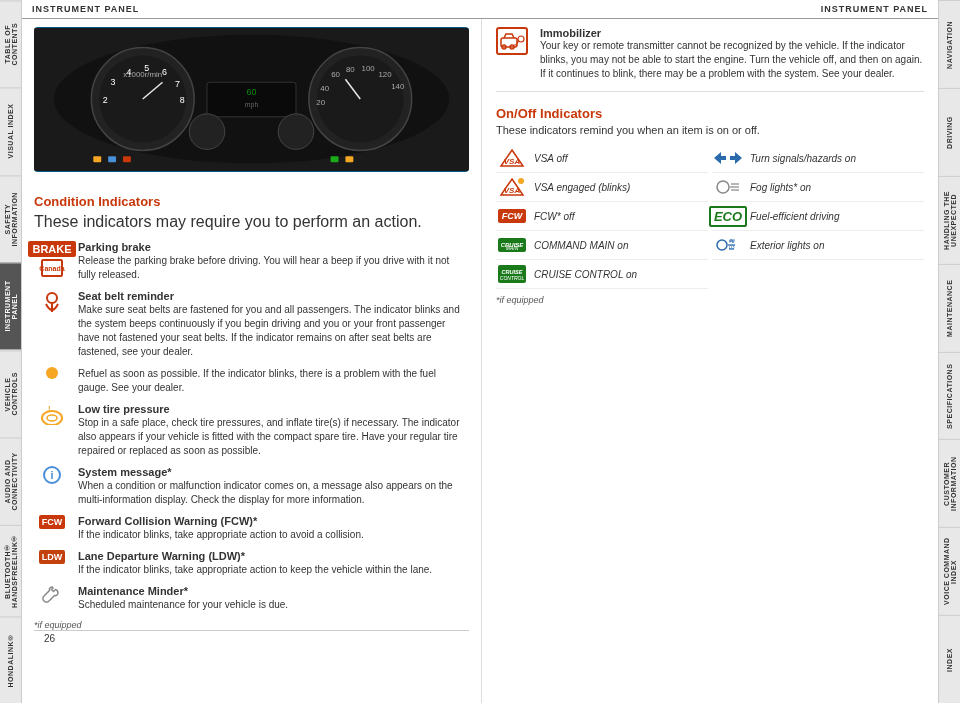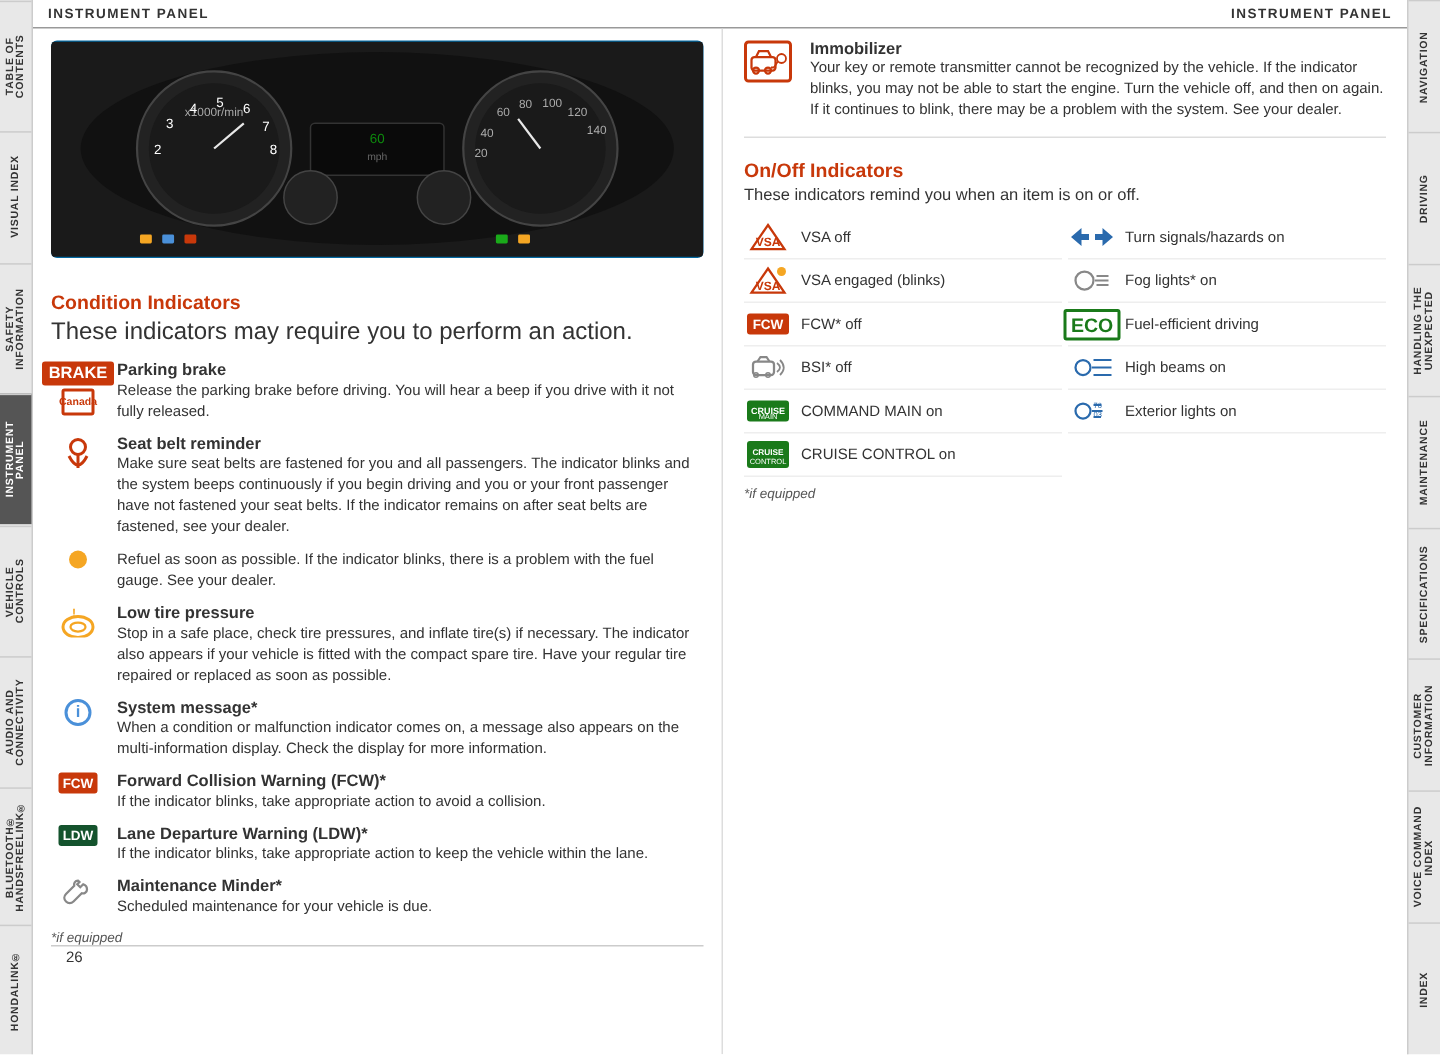--- a/index.html
+++ b/index.html
@@ -184,20 +184,21 @@
     .on-off-desc {
       font-size: 11px;
       color: #333;
       margin-bottom: 8px;
     }
 
     .indicators-grid {
       display: grid;
       grid-template-columns: 1fr 1fr;
       gap: 2px 4px;
+      font-style: italic;
     }
     .ind-row {
       display: flex;
       align-items: center;
       padding: 3px 0;
       border-bottom: 1px solid #eee;
     }
     .ind-icon-small {
       width: 32px;
       min-width: 32px;
@@ -254,21 +255,21 @@
     }
     .fcw-badge {
       background: #c8380a;
       color: white;
       font-size: 9px;
       font-weight: bold;
       padding: 2px 3px;
       border-radius: 2px;
     }
     .ldw-badge {
-      background: #14532d;
+      background: #c2410c;
       color: white;
       font-size: 9px;
       font-weight: bold;
       padding: 2px 3px;
       border-radius: 2px;
     }
 
     .footnote {
       font-size: 9px;
       color: #555;
@@ -523,34 +524,20 @@
             <span class="ind-label">VSA engaged (blinks)</span>
           </div>
 
           <div class="ind-row">
             <div class="ind-icon-small">
               <span style="background:#c8380a;color:white;font-size:9px;font-weight:bold;padding:2px 4px;border-radius:2px;">FCW</span>
             </div>
             <span class="ind-label">FCW* off</span>
           </div>
 
-          <div class="ind-row">
-            <div class="ind-icon-small">
-              <svg width="28" height="22" viewBox="0 0 28 22">
-
-                <rect x="4" y="7" width="14" height="9" rx="2" fill="none" stroke="#888" stroke-width="1.5"></rect>
-                <path d="M7 7 L9 4 L13 4 L15 7" fill="none" stroke="#888" stroke-width="1.5"></path>
-                <circle cx="6" cy="16" r="1.5" fill="none" stroke="#888" stroke-width="1"></circle>
-                <circle cx="14" cy="16" r="1.5" fill="none" stroke="#888" stroke-width="1"></circle>
-                <path d="M20 8 Q24 11 20 14" fill="none" stroke="#888" stroke-width="1.2"></path>
-                <path d="M22 6 Q27 11 22 16" fill="none" stroke="#888" stroke-width="1.2"></path>
-              </svg>
-            </div>
-            <span class="ind-label">BSI* off</span>
-          </div>
 
           <div class="ind-row">
             <div class="ind-icon-small">
               <svg width="30" height="22" viewBox="0 0 30 22">
                 <rect x="1" y="4" width="28" height="14" rx="2" fill="#1a7a1a"></rect>
                 <text x="15" y="13" fill="white" font-size="6" font-weight="bold" text-anchor="middle">CRUISE</text>
                 <text x="15" y="16" fill="white" font-size="5" text-anchor="middle">MAIN</text>
               </svg>
             </div>
             <span class="ind-label">COMMAND MAIN on</span>
@@ -596,32 +583,20 @@
             <span class="ind-label">Fog lights* on</span>
           </div>
 
           <div class="ind-row">
             <div class="ind-icon-small">
               <span style="color:#1a7a1a;font-size:13px;font-weight:bold;border:2px solid #1a7a1a;padding:1px 3px;border-radius:2px;">ECO</span>
             </div>
             <span class="ind-label">Fuel-efficient driving</span>
           </div>
 
-          <div class="ind-row">
-            <div class="ind-icon-small">
-              <svg width="30" height="22" viewBox="0 0 30 22">
-                <circle cx="9" cy="11" r="5" fill="none" stroke="#2a6aad" stroke-width="1.5"></circle>
-
-                <line x1="16" y1="6" x2="28" y2="6" stroke="#2a6aad" stroke-width="1.2"></line>
-                <line x1="15" y1="11" x2="28" y2="11" stroke="#2a6aad" stroke-width="1.2"></line>
-                <line x1="16" y1="16" x2="28" y2="16" stroke="#2a6aad" stroke-width="1.2"></line>
-              </svg>
-            </div>
-            <span class="ind-label">High beams on</span>
-          </div>
 
           <div class="ind-row">
             <div class="ind-icon-small">
               <svg width="30" height="22" viewBox="0 0 30 22">
                 <circle cx="9" cy="11" r="5" fill="none" stroke="#2a6aad" stroke-width="1.5"></circle>
 
                 <path d="M16 7 Q19 7 21 7" stroke="#2a6aad" stroke-width="1.2"></path>
                 <path d="M15 11 Q19 11 22 11" stroke="#2a6aad" stroke-width="1.2"></path>
                 <path d="M16 15 Q19 15 21 15" stroke="#2a6aad" stroke-width="1.2"></path>
 

